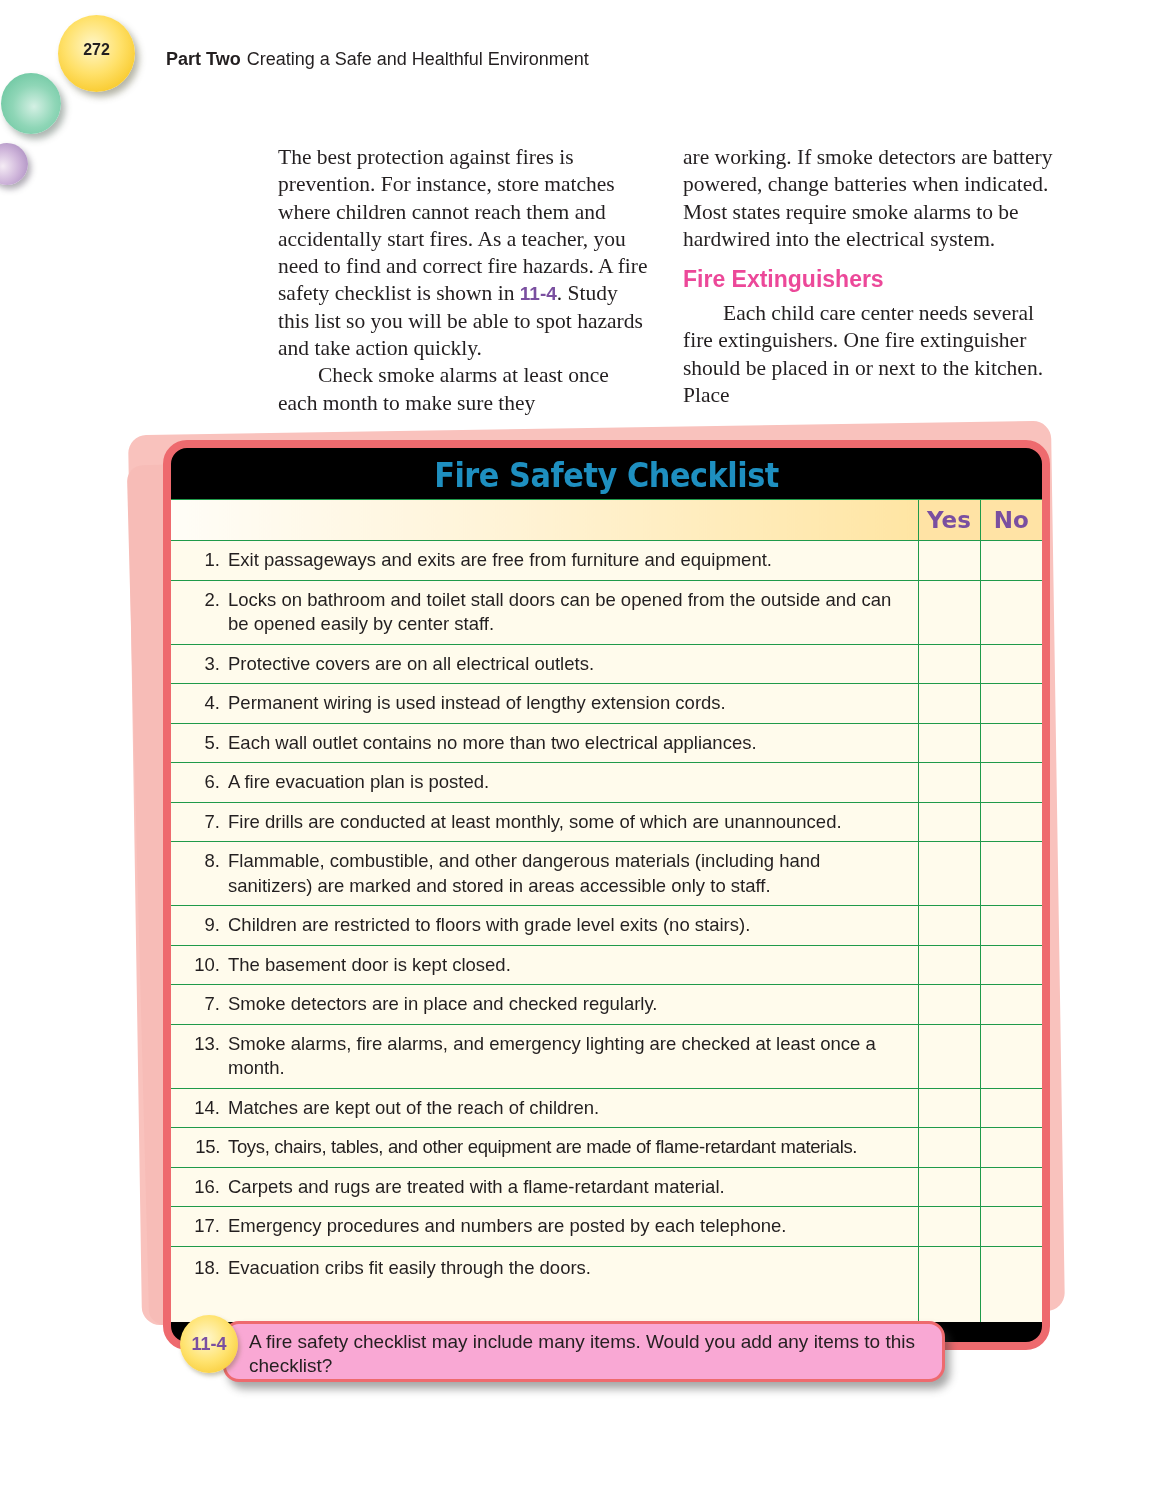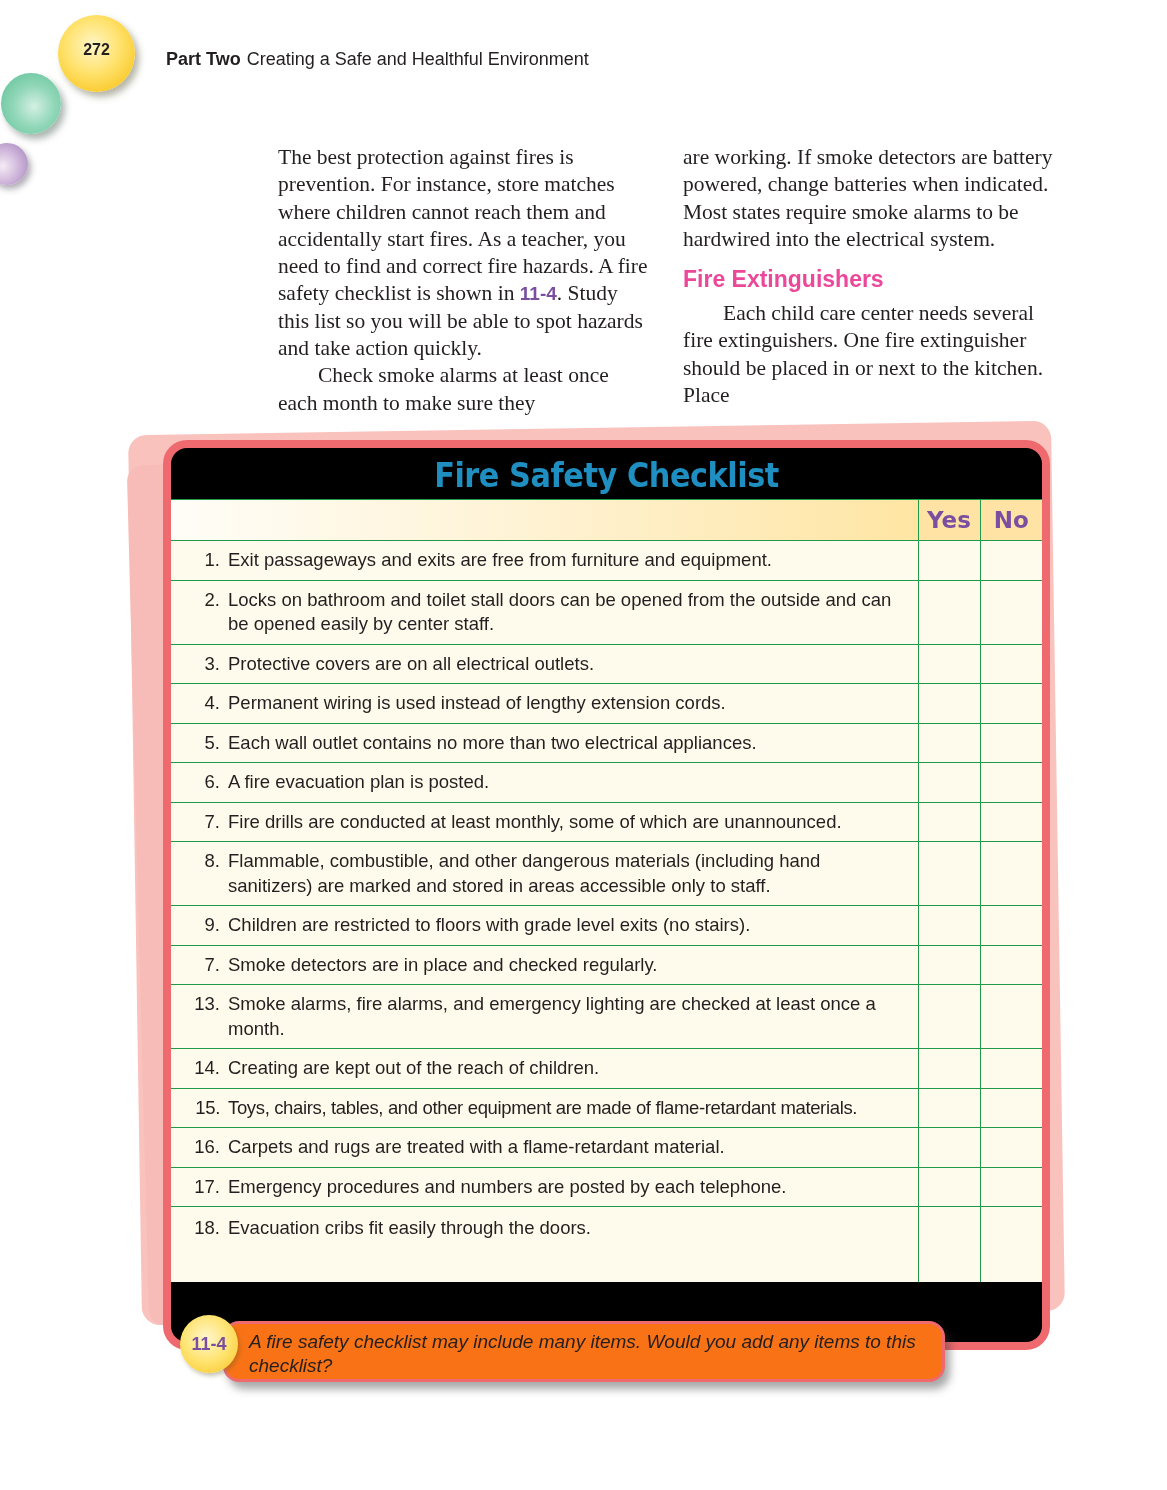--- a/index.html
+++ b/index.html
@@ -94,23 +94,22 @@
       display: flex; font-size: 18.5px; line-height: 24.5px; color: #231f20; padding: 7px 0 7px 0;
     }
     .item .num { width: 49px; text-align: right; padding-right: 8px; flex: none; }
     .item .txt { flex: 1; padding-right: 8px; }
     tr.last td { height: 75px; vertical-align: top; border-bottom: none; }
     tr.last .item { padding-top: 9px; }
 
     .caption-bubble {
       position: absolute; left: 223px; top: 1321px; width: 722px; height: 61px;
       box-sizing: border-box; border: 3px solid #ee6a6e; border-radius: 16px;
-      background: #f97316;
+      background: #f9a8d4;
       box-shadow: 5px 7px 9px rgba(60,60,60,0.45);
-      font-style: italic;
     }
     .caption-text {
       position: absolute; left: 23px; top: 6px; right: 8px;
       font-size: 19px; line-height: 24px; color: #231f20;
     }
     .caption-badge {
       position: absolute; left: 180px; top: 1315px; width: 58px; height: 58px; border-radius: 50%;
       background: radial-gradient(circle at 45% 40%, #fff7cf 0%, #ffe36f 50%, #f5c11f 100%);
       display: flex; align-items: center; justify-content: center;
       box-shadow: 2px 3px 4px rgba(100,90,40,0.35);
@@ -248,20 +247,30 @@
               <span class="num">9.</span>
               <span class="txt">Children are restricted to floors with grade level exits (no stairs).</span>
             </div>
           </td>
           <td class="box"></td>
           <td class="box"></td>
         </tr>
       <tr>
           <td>
             <div class="item">
+              <span class="num">10.</span>
+              <span class="txt">The basement door is kept closed.</span>
+            </div>
+          </td>
+          <td class="box"></td>
+          <td class="box"></td>
+        </tr>
+      <tr>
+          <td>
+            <div class="item">
               <span class="num">7.</span>
               <span class="txt">Smoke detectors are in place and checked regularly.</span>
             </div>
           </td>
           <td class="box"></td>
           <td class="box"></td>
         </tr>
       <tr>
           <td>
             <div class="item">
@@ -269,21 +278,21 @@
               <span class="txt">Smoke alarms, fire alarms, and emergency lighting are checked at least once a month.</span>
             </div>
           </td>
           <td class="box"></td>
           <td class="box"></td>
         </tr>
       <tr>
           <td>
             <div class="item">
               <span class="num">14.</span>
-              <span class="txt">Creating are kept out of the reach of children.</span>
+              <span class="txt">Matches are kept out of the reach of children.</span>
             </div>
           </td>
           <td class="box"></td>
           <td class="box"></td>
         </tr>
       <tr>
           <td>
             <div class="item" style="letter-spacing:-0.35px">
               <span class="num">15.</span>
               <span class="txt">Toys, chairs, tables, and other equipment are made of flame-retardant materials.</span>

